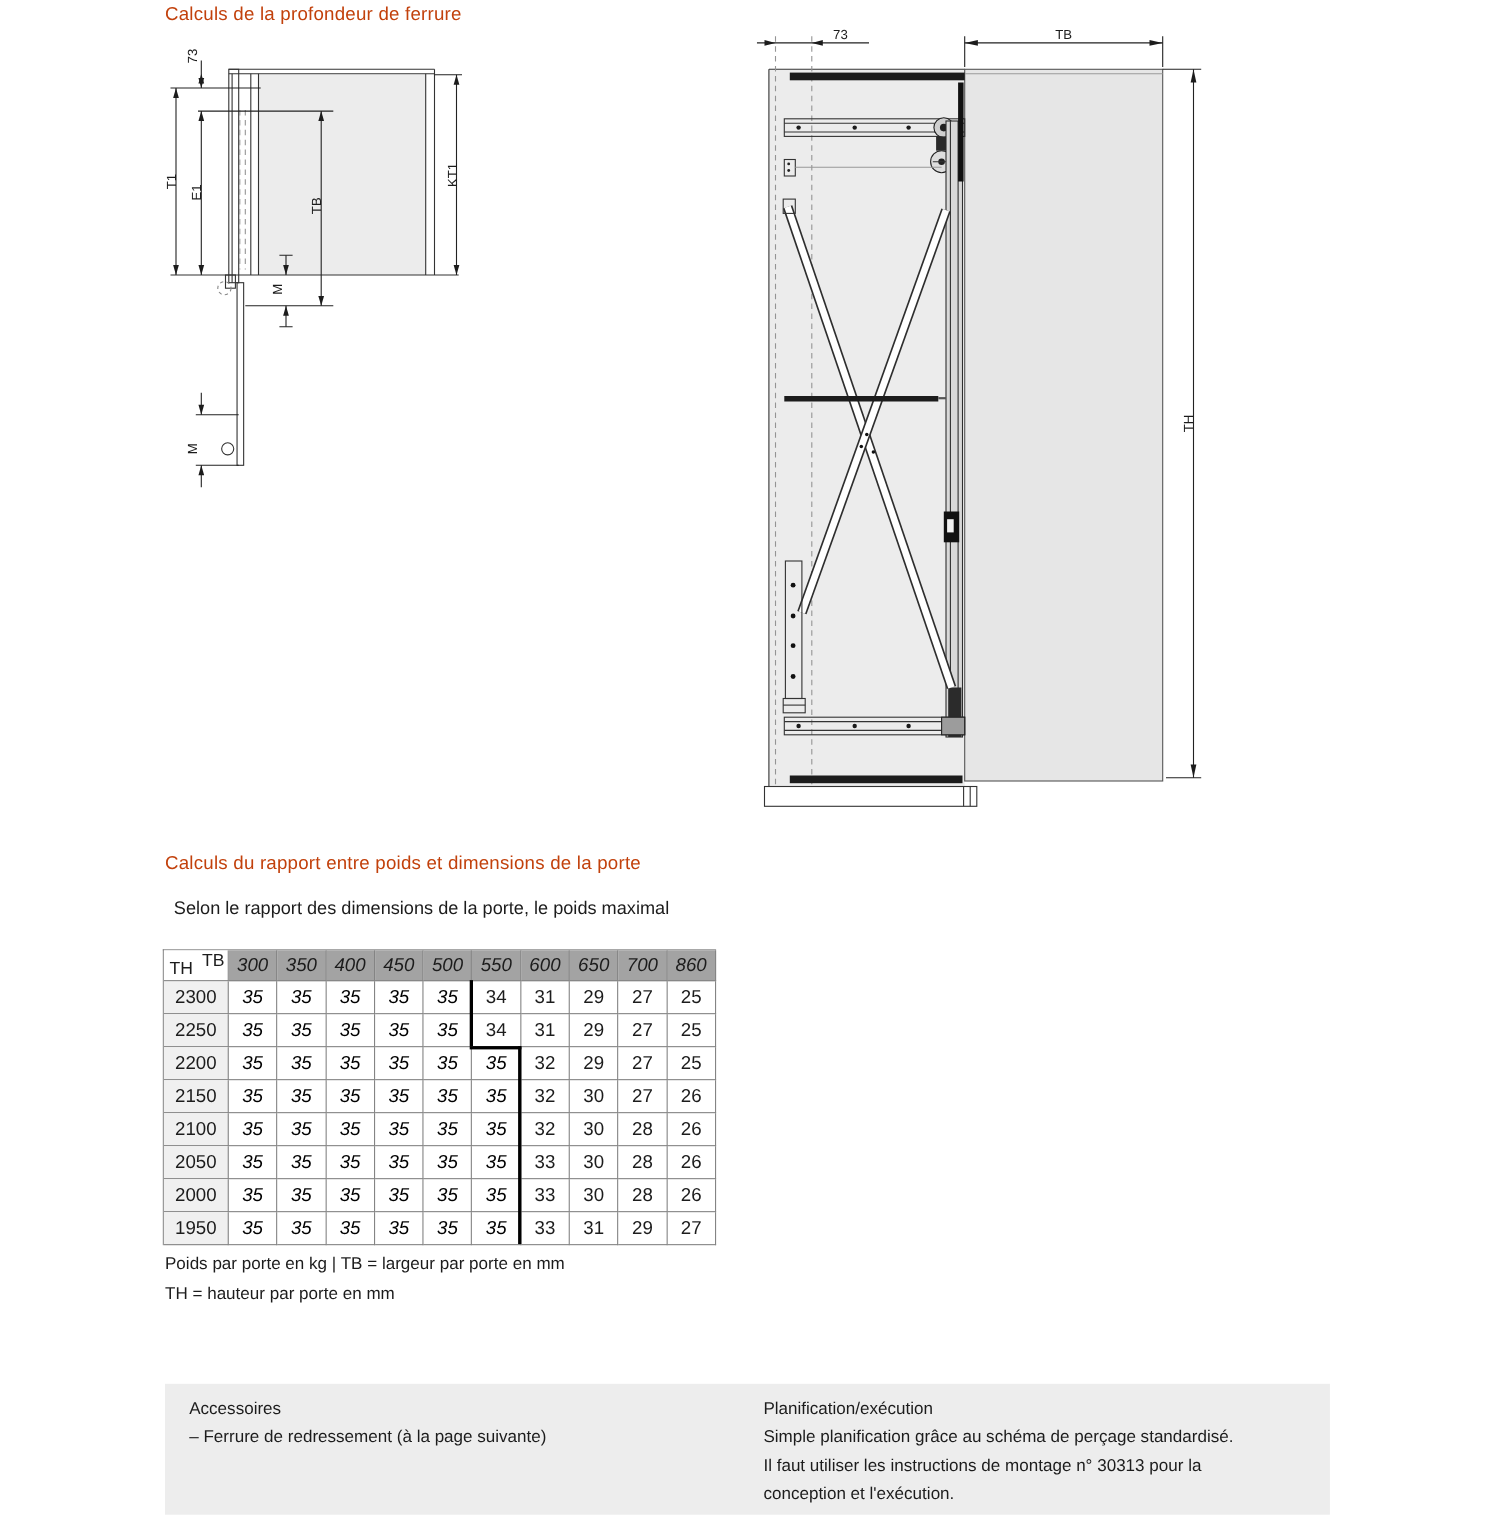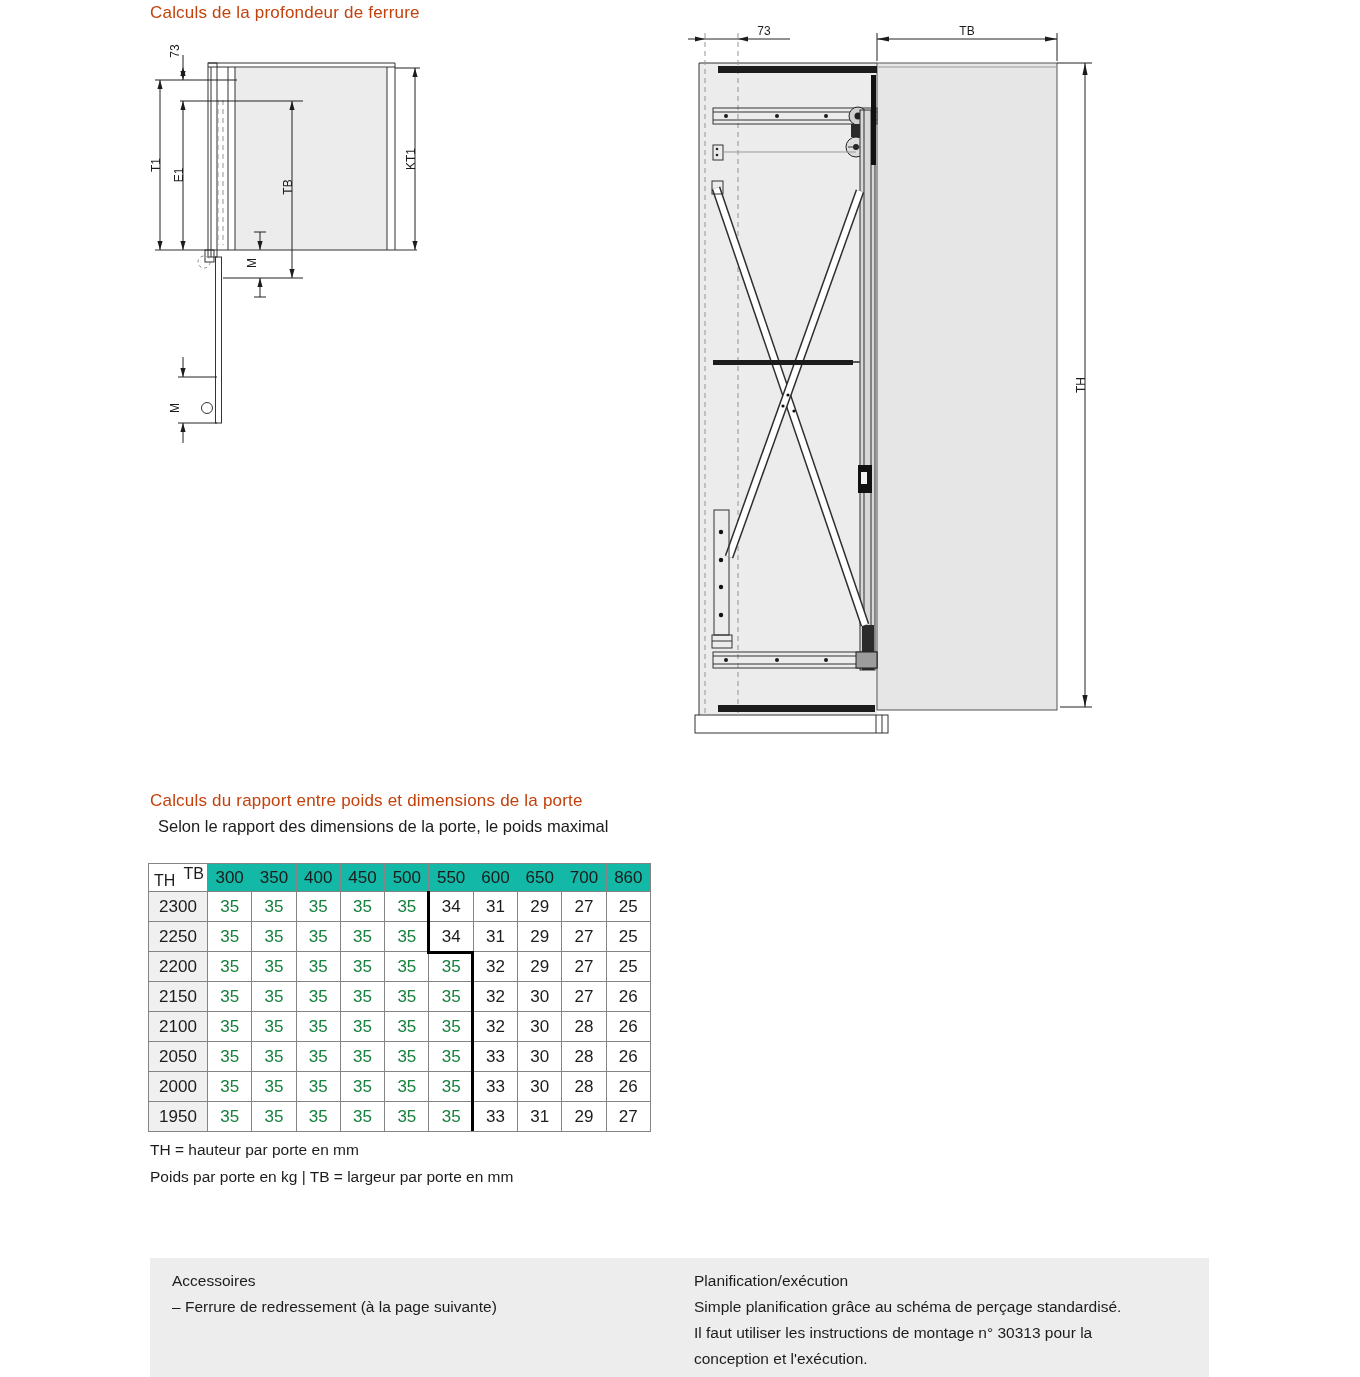--- a/index.html
+++ b/index.html
@@ -20,23 +20,23 @@
   .wtable{
     border-top:1px solid #848484;border-left:1px solid #848484;
     display:grid;grid-template-columns:59px repeat(10,44.3px);
     grid-template-rows:28px repeat(8,30px);
     font-size:17px;background:#fff;
   }
   .wtable .cell{
     border-right:1px solid #848484;border-bottom:1px solid #848484;
     display:flex;align-items:center;justify-content:center;
   }
-  .wtable .hcell{background:#14b8a6;}
+  .wtable .hcell{background:#a3a3a3;font-style:italic;}
   .wtable .rlabel{background:#f0f0f0;}
-  .wtable .gray{color:#15803d;}
+  .wtable .gray{color:#000000;font-style:italic;}
   .corner{position:relative;background:#fff;}
   .corner .c-th{position:absolute;left:5px;bottom:1px;font-size:16px;}
   .corner .c-tb{position:absolute;right:3px;top:1px;font-size:16px;}
   .thick{position:absolute;background:#000;}
   
   .panel{background:#ededed;font-size:15.5px;line-height:26px;}
 </style>
 </head>
 <body>
 
@@ -211,21 +211,21 @@
 
     <line class="dim" x1="369" y1="38" x2="404" y2="38"></line>
     <line class="dim" x1="372" y1="682" x2="404" y2="682"></line>
     <line class="dim" x1="397" y1="38" x2="397" y2="682"></line>
     <polygon class="arr" points="397,38 394.4,50 399.6,50"></polygon>
     <polygon class="arr" points="397,682 394.4,670 399.6,670"></polygon>
     <text x="393" y="364" text-anchor="middle" transform="rotate(-90 393 360)">TH</text>
   </g>
 </svg>
 
-<div class="abs h-blue" style="left:150px;top:791px;">Calculs du rapport entre poids et dimensions de la porte</div>
+<div class="abs h-blue" style="left:150px;top:775px;">Calculs du rapport entre poids et dimensions de la porte</div>
 <div class="abs body-text" style="left:158px;top:814px;">
   <div>Selon le rapport des dimensions de la porte, le poids maximal</div>
 </div>
 
 <div class="abs" style="left:148px;top:863px;width:503px;height:269px;">
   <div class="wtable">
     <div class="cell corner">
       <span class="c-th">TH</span>
       <span class="c-tb">TB</span>
     </div>
@@ -329,22 +329,22 @@
       <div class="cell ">29</div>
       <div class="cell ">27</div>
     </div>
 
   <div class="thick" style="left:279px;top:28px;width:3px;height:60px;"></div>
   <div class="thick" style="left:279px;top:88px;width:47px;height:3px;"></div>
   <div class="thick" style="left:323px;top:88px;width:3px;height:180px;"></div>
 </div>
 
 <div class="abs caption" style="left:150px;top:1136px;">
+  <div>Poids par porte en kg | TB = largeur par porte en mm</div>
   <div>TH = hauteur par porte en mm</div>
-  <div>Poids par porte en kg | TB = largeur par porte en mm</div>
 </div>
 
 <div class="abs panel" style="left:150px;top:1258px;width:1059px;height:119px;">
   <div class="abs" style="left:22px;top:10px;">
     <div>Accessoires</div>
     <div>– Ferrure de redressement (à la page suivante)</div>
   </div>
   <div class="abs" style="left:544px;top:10px;">
     <div>Planification/exécution</div>
     <div>

